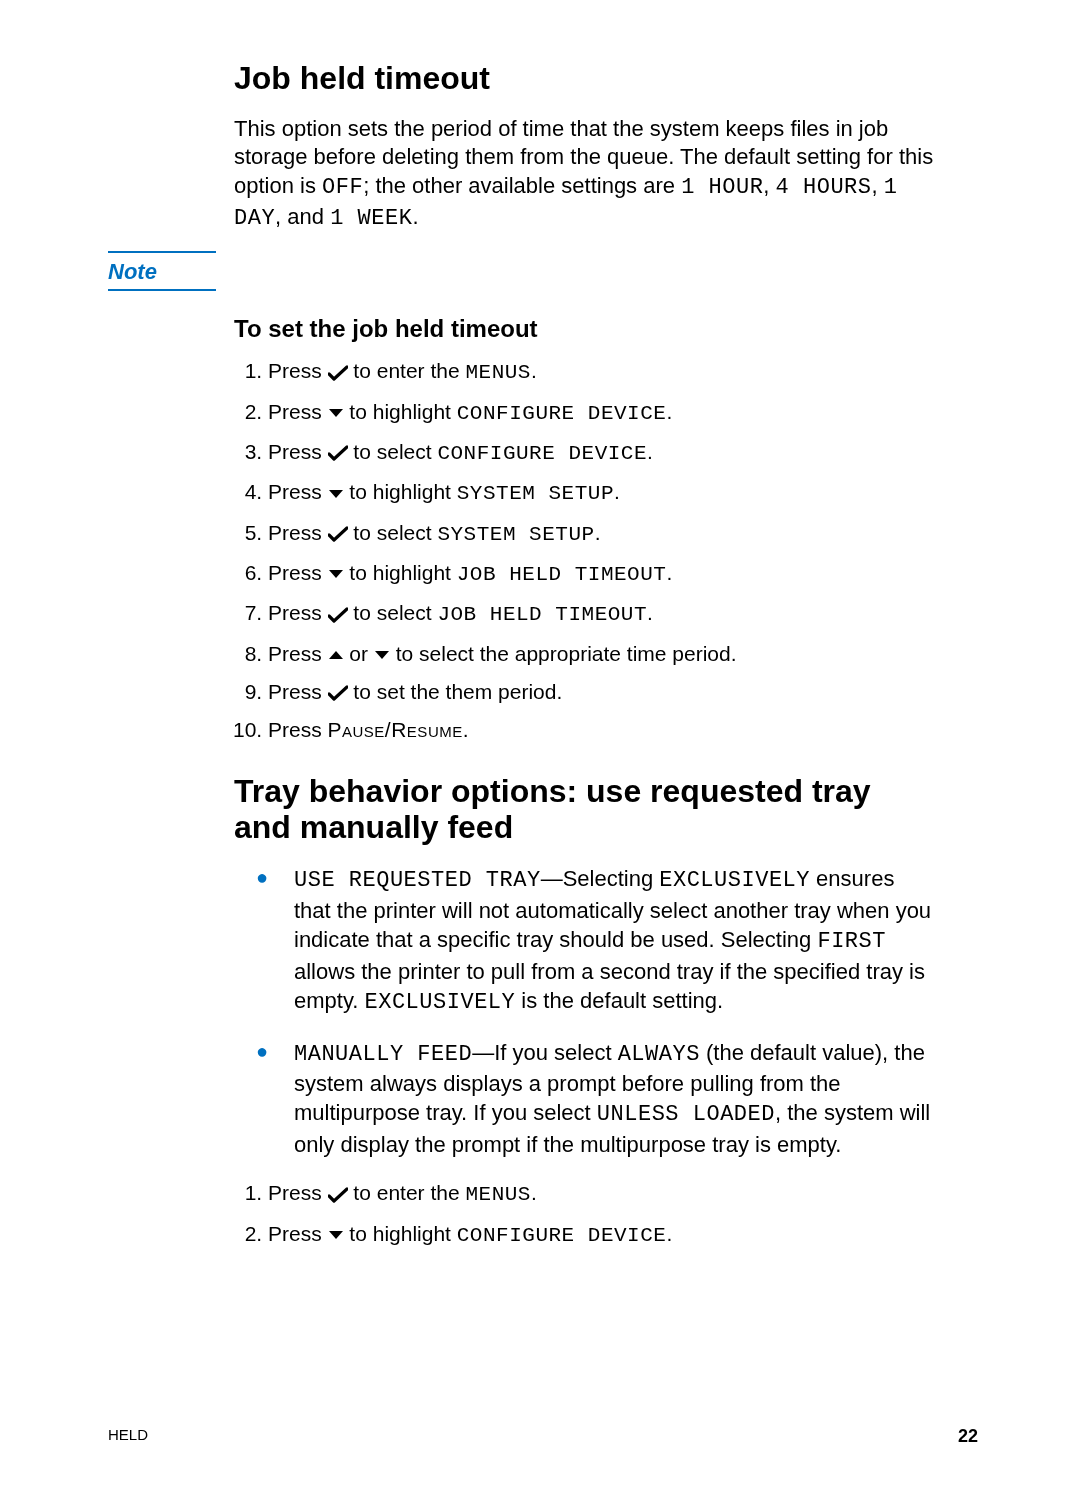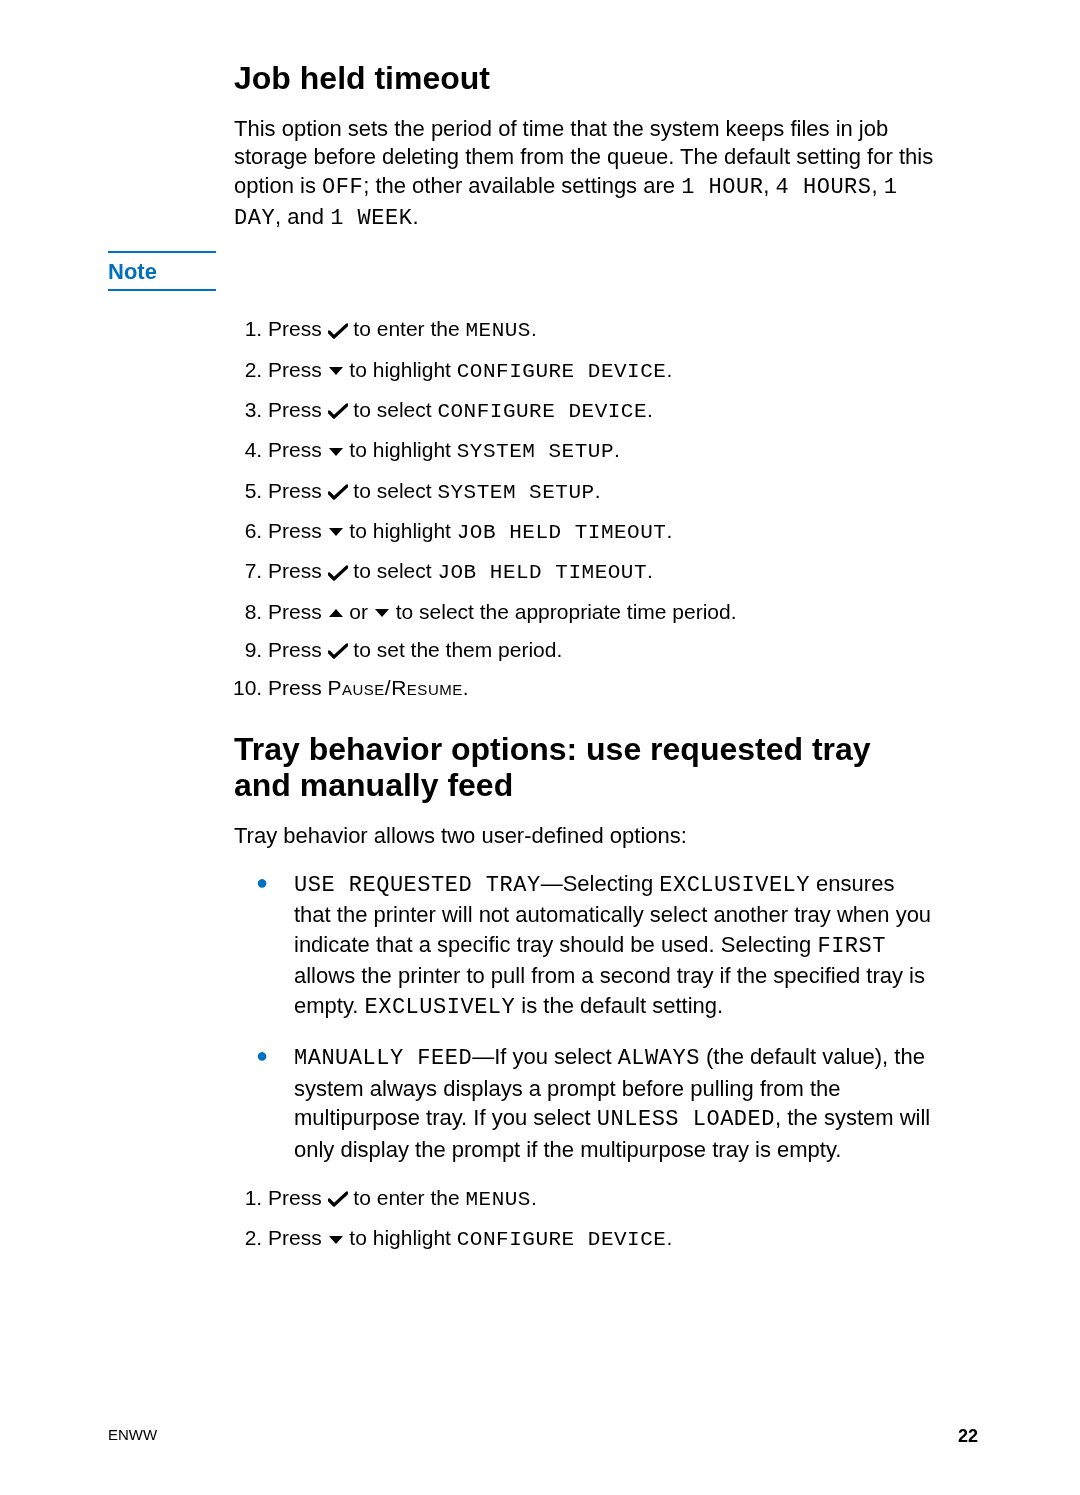--- a/index.html
+++ b/index.html
@@ -40,20 +40,21 @@
     letter-spacing: 0.5px;
   }
   .note-row {
     display: flex;
     align-items: flex-start;
     margin: 6px 0 24px 0;
   }
   .note-label-wrap {
     width: 126px;
     flex-shrink: 0;
+    font-style: italic;
   }
   .note-rule {
     width: 108px;
     height: 2px;
     background: #0070c0;
     margin-bottom: 6px;
   }
   .note-rule.bottom {
     margin-top: 4px;
     margin-bottom: 0;
@@ -138,20 +139,21 @@
 
   <div class="note-row">
     <div class="note-label-wrap">
       <div class="note-rule"></div>
       <span class="note-label">Note</span>
       <div class="note-rule bottom"></div>
     </div>
   </div>
 
   <div class="content-col">
+    <h2 class="subsection">To set the job held timeout</h2>
     <ol class="steps" id="steps1">
         <li><span>Press </span><span class="icon"><svg width="20" height="16" viewBox="0 0 20 16">
               <path d="M1 9 L6 14 L19 2" stroke="#000" stroke-width="3.2" fill="none" stroke-linecap="round" stroke-linejoin="round"></path>
             </svg></span><span> to enter the </span><span class="mono">MENUS</span><span>.</span></li>
         <li><span>Press </span><span class="icon"><svg width="16" height="12" viewBox="0 0 16 12">
               <path d="M1 2 L8 10 L15 2 Z" fill="#000"></path>
             </svg></span><span> to highlight </span><span class="mono">CONFIGURE DEVICE</span><span>.</span></li>
         <li><span>Press </span><span class="icon"><svg width="20" height="16" viewBox="0 0 20 16">
               <path d="M1 9 L6 14 L19 2" stroke="#000" stroke-width="3.2" fill="none" stroke-linecap="round" stroke-linejoin="round"></path>
             </svg></span><span> to select </span><span class="mono">CONFIGURE DEVICE</span><span>.</span></li>
@@ -174,33 +176,32 @@
             </svg></span><span> to select the appropriate time period.</span></li>
         <li><span>Press </span><span class="icon"><svg width="20" height="16" viewBox="0 0 20 16">
               <path d="M1 9 L6 14 L19 2" stroke="#000" stroke-width="3.2" fill="none" stroke-linecap="round" stroke-linejoin="round"></path>
             </svg></span><span> to set the them period.</span></li>
         <li><span>Press </span><span class="smallcaps">Pause/Resume</span><span>.</span></li>
       </ol>
   </div>
 
   <div class="content-col">
     <h1 class="section">Tray behavior options: use requested tray and manually feed</h1>
-    <p class="body">Tray behavior allows two user-defined options:</p>
     <ul class="bullets" id="bullets">
         <li><span class="mono">USE REQUESTED TRAY</span><span>—Selecting </span><span class="mono">EXCLUSIVELY</span><span> ensures that the printer will not automatically select another tray when you indicate that a specific tray should be used. Selecting </span><span class="mono">FIRST</span><span> allows the printer to pull from a second tray if the specified tray is empty. </span><span class="mono">EXCLUSIVELY</span><span> is the default setting.</span></li>
         <li><span class="mono">MANUALLY FEED</span><span>—If you select </span><span class="mono">ALWAYS</span><span> (the default value), the system always displays a prompt before pulling from the multipurpose tray. If you select </span><span class="mono">UNLESS LOADED</span><span>, the system will only display the prompt if the multipurpose tray is empty.</span></li>
       </ul>
 
     <ol class="steps" id="steps2">
         <li><span>Press </span><span class="icon"><svg width="20" height="16" viewBox="0 0 20 16">
               <path d="M1 9 L6 14 L19 2" stroke="#000" stroke-width="3.2" fill="none" stroke-linecap="round" stroke-linejoin="round"></path>
             </svg></span><span> to enter the </span><span class="mono">MENUS</span><span>.</span></li>
         <li><span>Press </span><span class="icon"><svg width="16" height="12" viewBox="0 0 16 12">
               <path d="M1 2 L8 10 L15 2 Z" fill="#000"></path>
             </svg></span><span> to highlight </span><span class="mono">CONFIGURE DEVICE</span><span>.</span></li>
       </ol>
   </div>
 </div>
 
 <div class="footer">
-  <span>ENWW</span>
+  <span>HELD</span>
   <span class="pgnum">22</span>
 </div>
 
 </body></html>

